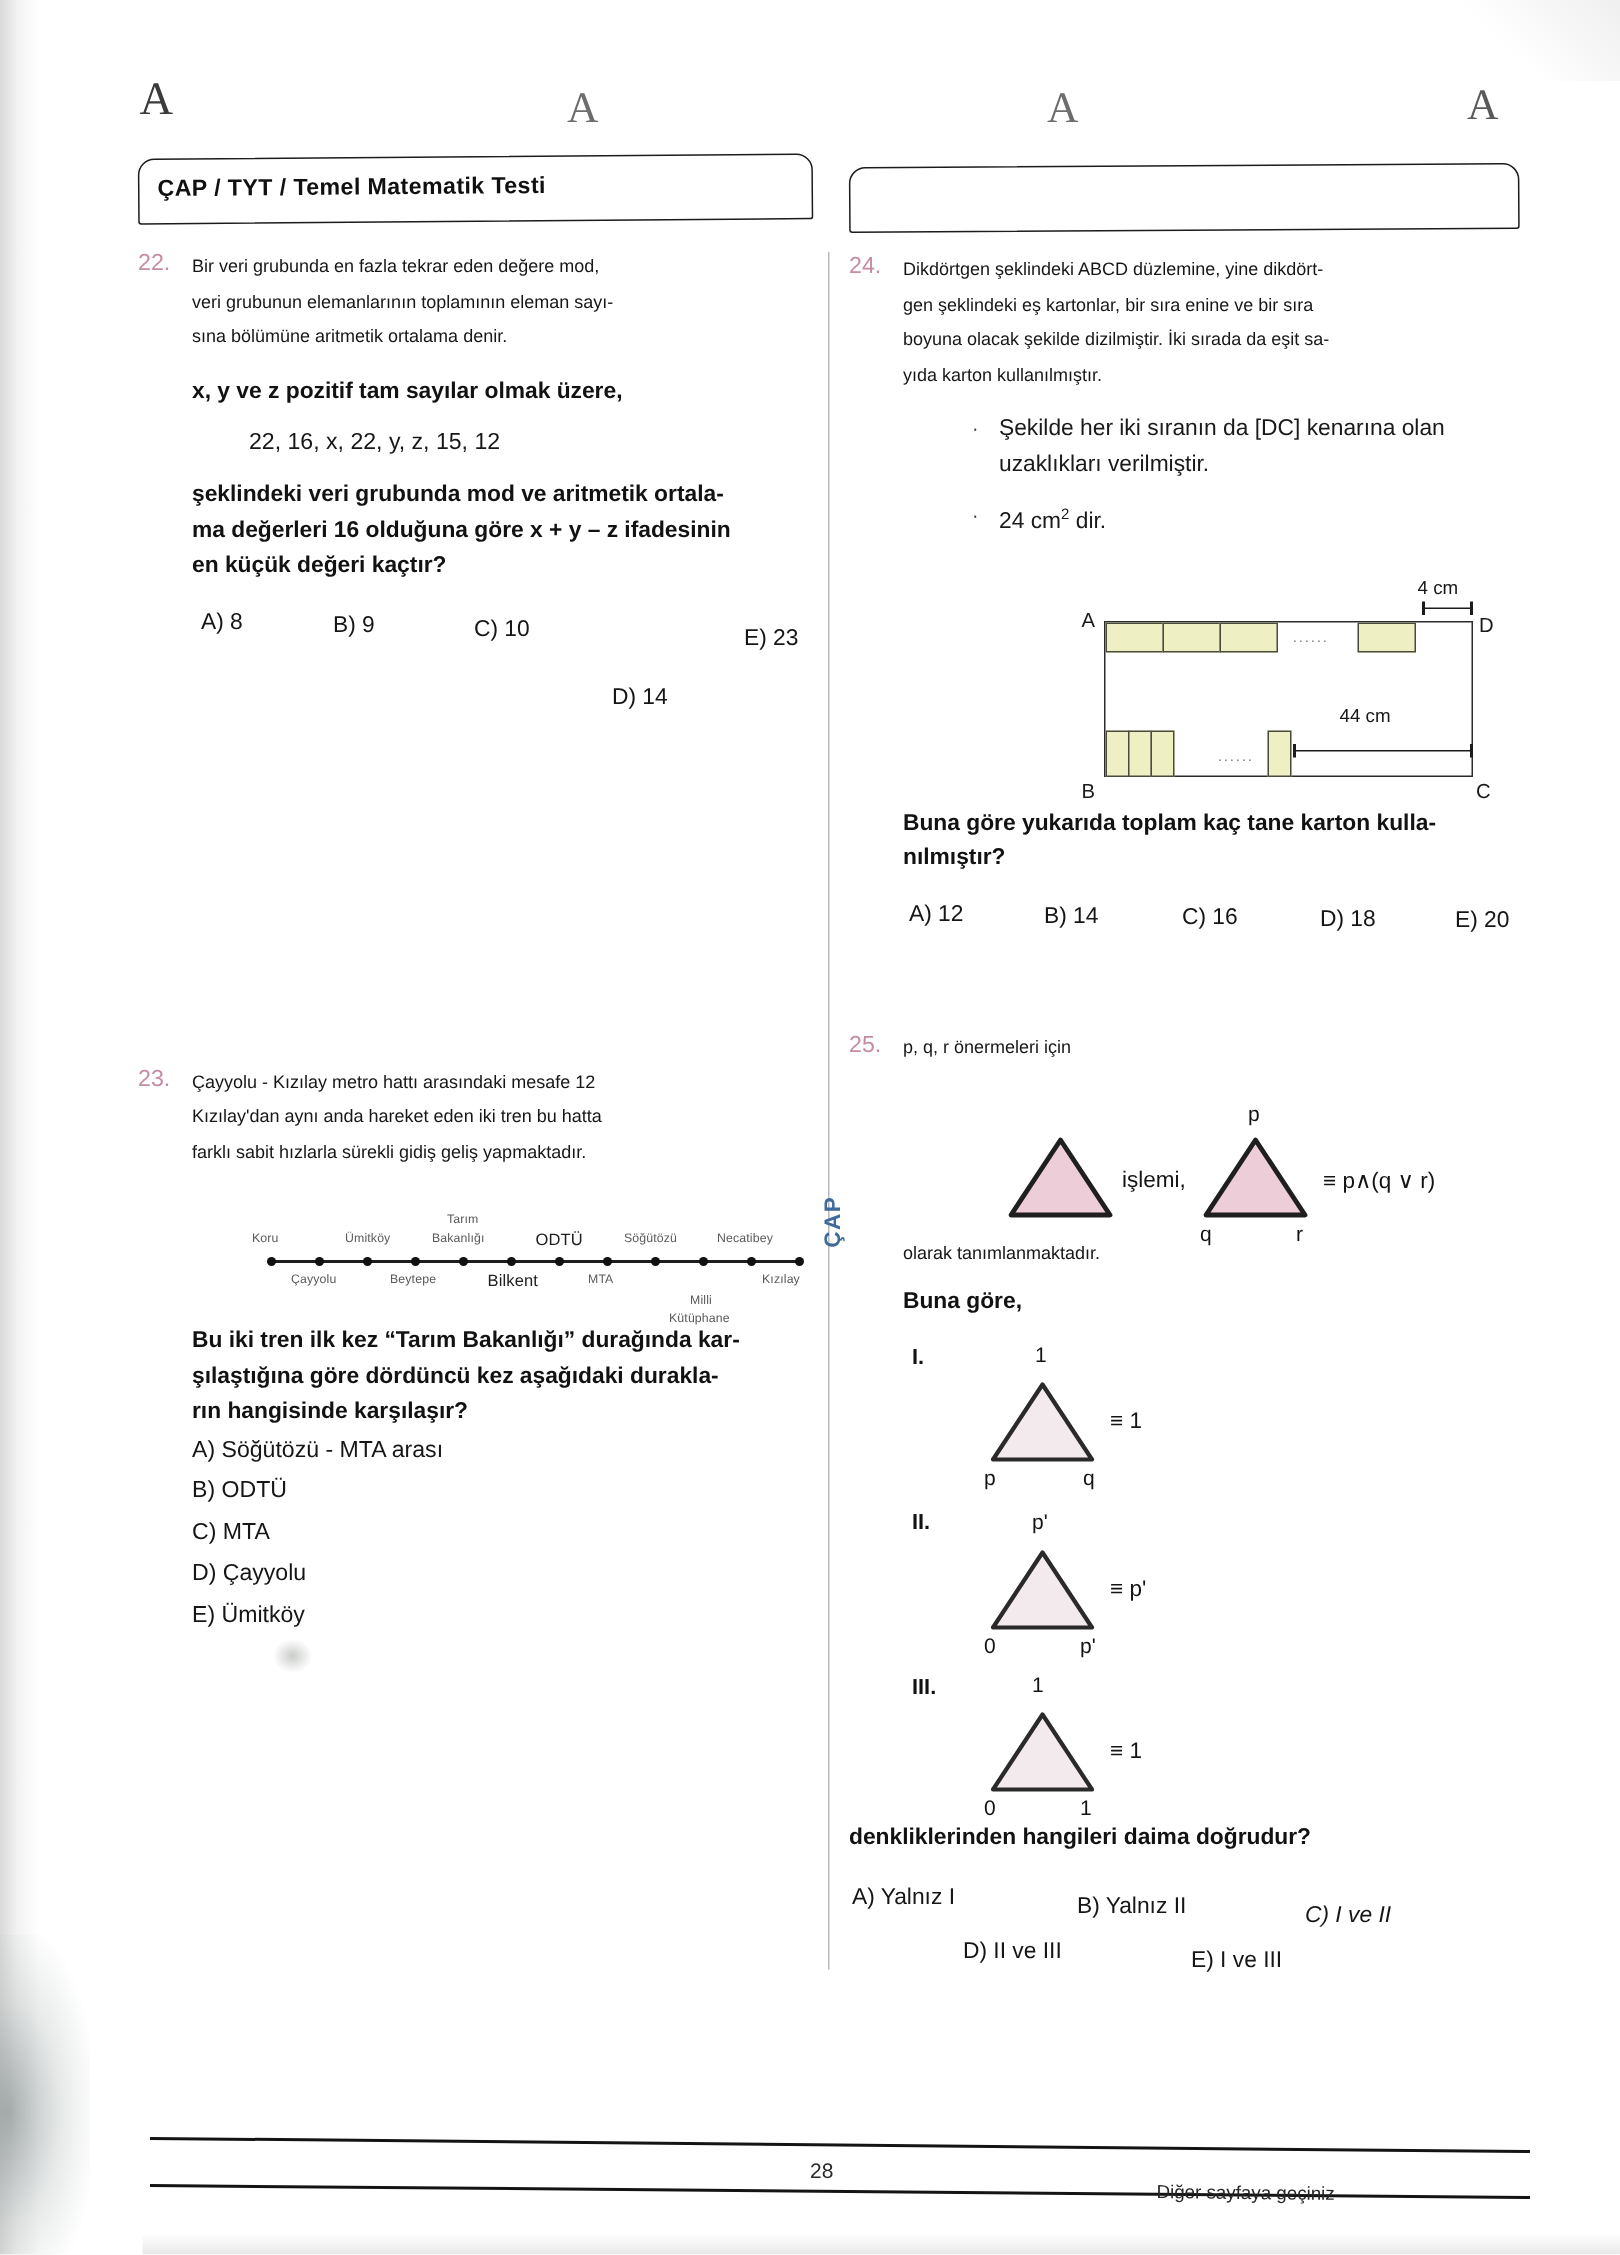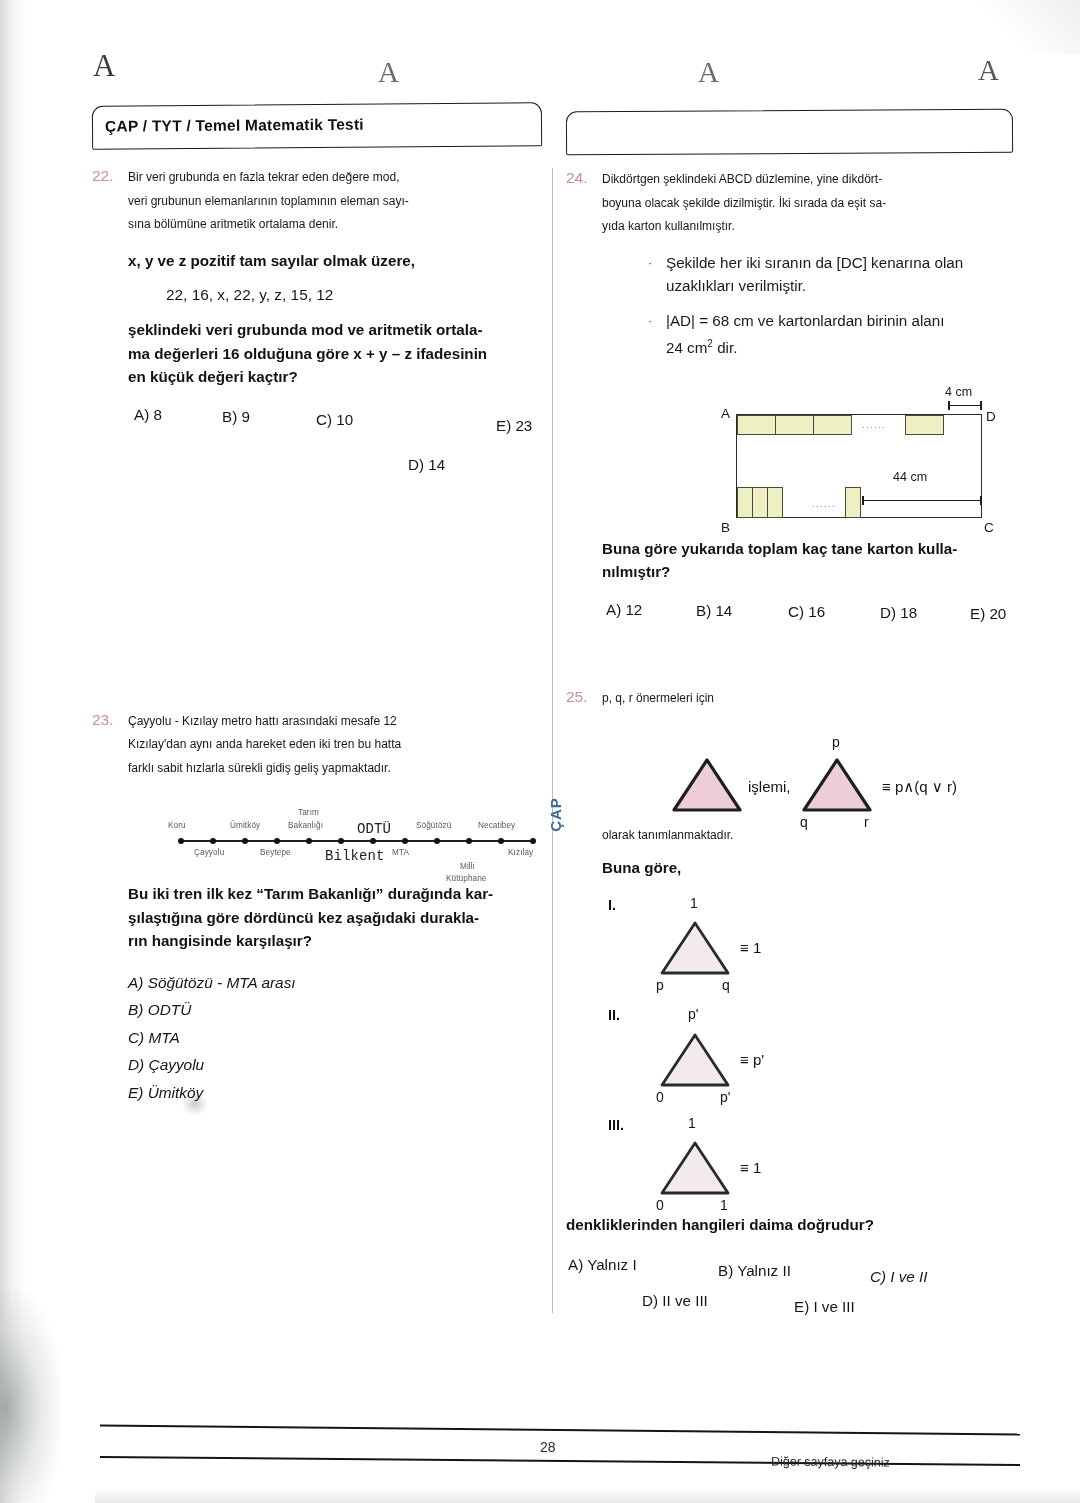--- a/index.html
+++ b/index.html
@@ -106,21 +106,21 @@
     width:18px; flex:0 0 18px; font-size:13px; line-height:23px; color:#333;
   }
   .bullet-txt { font-size:15.2px; line-height:23.5px; text-align:left; }
   sup.sq { font-size:10px; vertical-align:super; }
 
   
   .options { margin-top:17px; position:relative; height:26px; }
   .opt {
     position:absolute; font-size:15.2px; white-space:nowrap; color:#161616;
   }
-  .opt-stacked { margin-top:16px;font-style:italic; }
+  .opt-stacked { margin-top:0; }
   .opt-stacked .opt-line {
     font-size:15.4px; line-height:27.5px; color:#161616;
   }
 
   
   #metro-wrap { position:relative; height:86px; margin:16px 0 0 40px; width:380px; }
   #metro-line {
     position:absolute; left:12px; top:44px; width:352px; height:2px; background:#1d1d1d;
   }
   .metro-dot {
@@ -128,21 +128,21 @@
     background:#111; top:42px;
   }
   .metro-lab {
     position:absolute; font-size:8.2px; color:#5a5a5a; white-space:nowrap;
     letter-spacing:.1px;
   }
   .metro-lab.above { top:25px; }
   .metro-lab.below { top:52px; }
   .metro-lab.above2 { top:12px; }
   .metro-lab.below2 { top:66px; }
-  .metro-lab.dark { color:#202020; font-size:14px;font-family:Liberation Mono, monospace; }
+  .metro-lab.dark { color:#202020; font-size:11px; }
 
   
   #rect-fig { position:relative; margin:22px 0 0 110px; width:300px; height:155px; }
   #rect-main {
     position:absolute; left:24px; top:32px; width:246px; height:104px;
     border:1.5px solid #2b2b2b;
   }
   .vertex {
     position:absolute; font-size:13.5px; color:#1a1a1a;
   }
@@ -292,35 +292,35 @@
     </div>
   </div>
 
   <div id="col-right">
 
     <div class="question">
       <div class="q-head">
         <div class="q-num">24.</div>
         <div class="q-body">
           <div class="stem">Dikdörtgen şeklindeki ABCD düzlemine, yine dikdört-</div>
+          <div class="stem">gen şeklindeki eş kartonlar, bir sıra enine ve bir sıra</div>
           <div class="stem">boyuna olacak şekilde dizilmiştir. İki sırada da eşit sa-</div>
           <div class="stem nj">yıda karton kullanılmıştır.</div>
 
           <div class="bullets">
             <div class="bullet-row">
               <div class="bullet-dot">·</div>
               <div>
                 <div class="bullet-txt">Şekilde her iki sıranın da [DC] kenarına olan</div>
                 <div class="bullet-txt">uzaklıkları verilmiştir.</div>
               </div>
             </div>
             <div class="bullet-row">
               <div class="bullet-dot">·</div>
               <div>
-                <div class="bullet-txt">|AD| = 68 cm ve kartonlardan birinin alanı</div>
                 <div class="bullet-txt"><span>24 cm</span><sup class="sq">2</sup><span> dir.</span></div>
               </div>
             </div>
           </div>
 
           <div id="rect-fig">
             <div id="rect-main"></div>
 
             <div class="vertex" style="left:9px;  top:24px;">A</div>
             <div class="vertex" style="left:274px;top:27px;">D</div>

